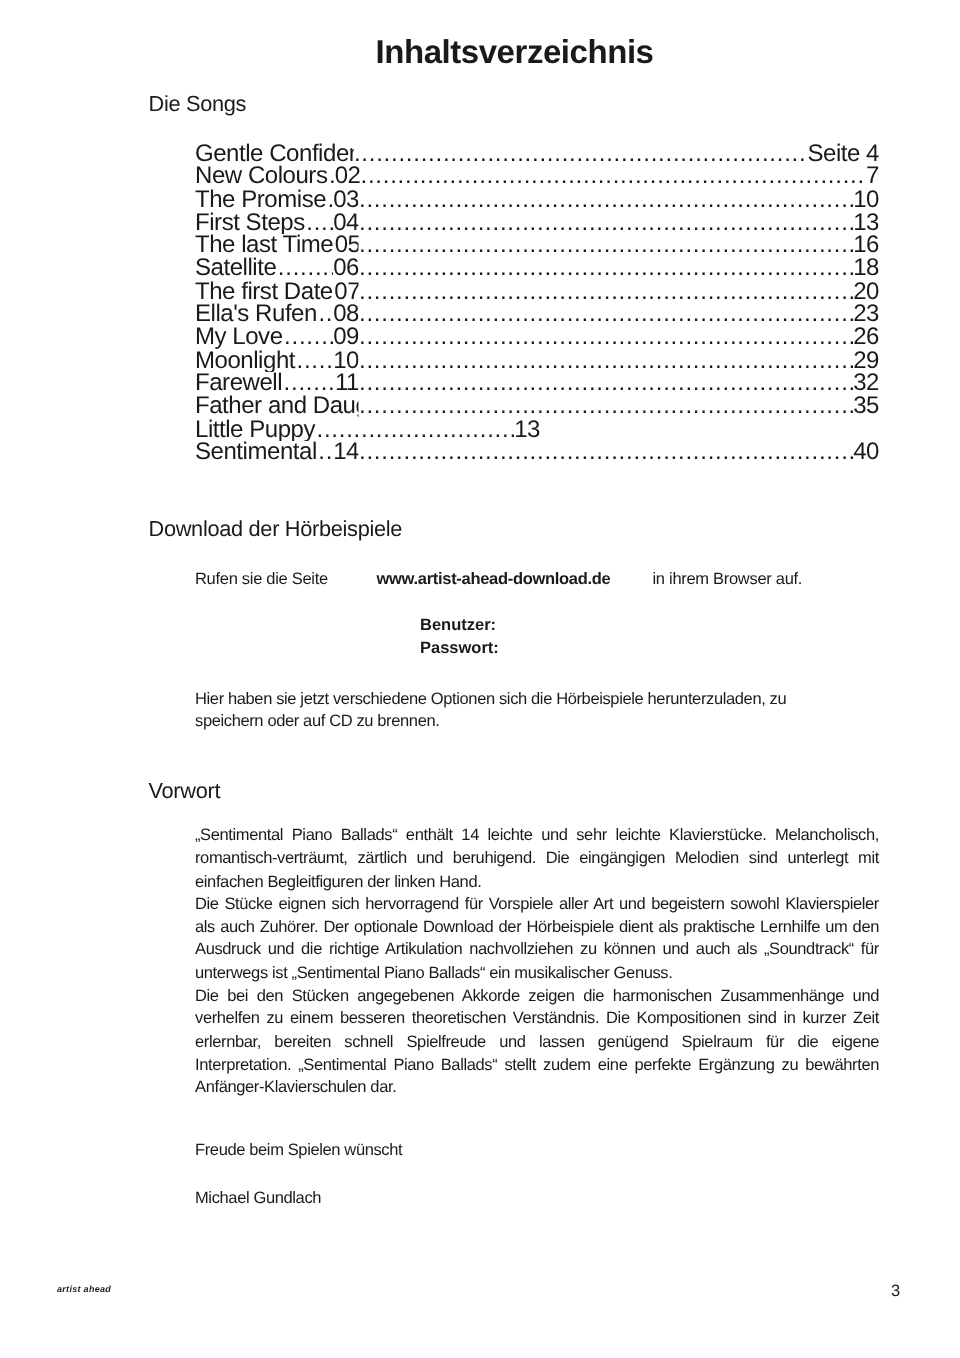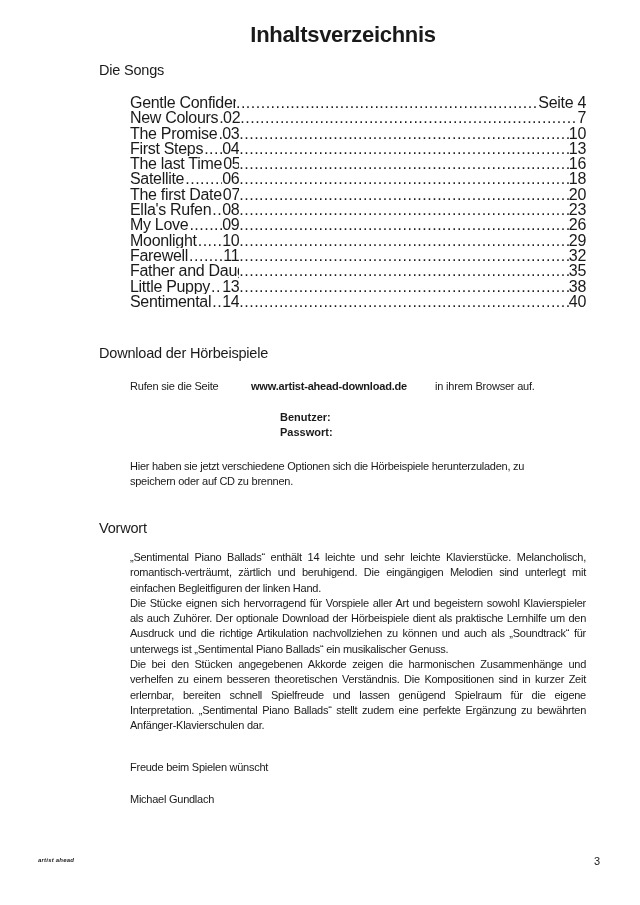--- a/index.html
+++ b/index.html
@@ -165,24 +165,20 @@
         <span class="dots"></span>
         <span class="toc-page">35</span>
       </div>
     </div>
     <div class="toc-row">
       <div class="toc-left">
         <span class="t">Little Puppy</span>
         <span class="dots"></span>
         <span class="toc-track">13</span>
       </div>
-      <div class="toc-right">
-        <span class="dots"></span>
-        <span class="toc-page">38</span>
-      </div>
     </div>
     <div class="toc-row">
       <div class="toc-left">
         <span class="t">Sentimental</span>
         <span class="dots"></span>
         <span class="toc-track">14</span>
       </div>
       <div class="toc-right">
         <span class="dots"></span>
         <span class="toc-page">40</span>

